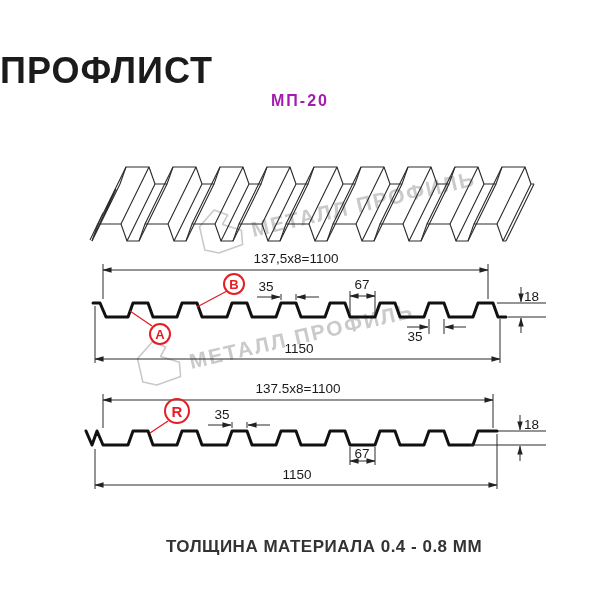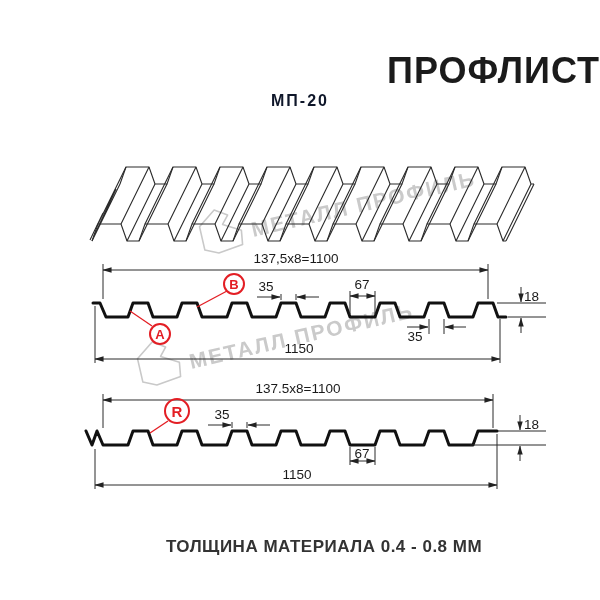--- a/index.html
+++ b/index.html
@@ -1,21 +1,21 @@
 <!DOCTYPE html>
 <html><head>
 <meta charset="utf-8">
 <style>
   html,body{margin:0;padding:0;}
   body{width:600px;height:600px;background:#ffffff;position:relative;overflow:hidden;
        font-family:"Liberation Sans",sans-serif;color:#1b1b1b;}
-  .title{position:absolute;left:0;top:50px;width:600px;text-align:right;
+  .title{position:absolute;left:0;top:50px;width:600px;text-align:left;
          font-size:36px;font-weight:800;letter-spacing:1px;color:#1b1b1b;}
   .subtitle{position:absolute;left:0;top:92px;width:600px;text-align:center;
-            font-size:16px;font-weight:600;letter-spacing:2px;color:#0f172a;}
+            font-size:16px;font-weight:600;letter-spacing:2px;color:#a21caf;}
   .footer{position:absolute;left:0;top:537px;width:600px;text-align:center;
           font-size:17px;font-weight:700;letter-spacing:.5px;color:#333;padding-left:24px;}
   svg{position:absolute;left:0;top:0;}
   .thin{stroke:#2a2a2a;stroke-width:1;fill:none;}
   .profile{stroke:#111;stroke-width:3;fill:none;stroke-linejoin:round;stroke-linecap:round;}
   .sheet{stroke:#2b2b2b;stroke-width:1.1;fill:none;stroke-linejoin:round;}
   .dimtext{font-size:13.5px;fill:#1a1a1a;}
   .red{stroke:#e31e24;fill:none;}
   .redtext{fill:#e31e24;font-weight:700;}
   .wm-shape{stroke:#c9c9c9;stroke-width:1.6;fill:none;stroke-linejoin:round;}

